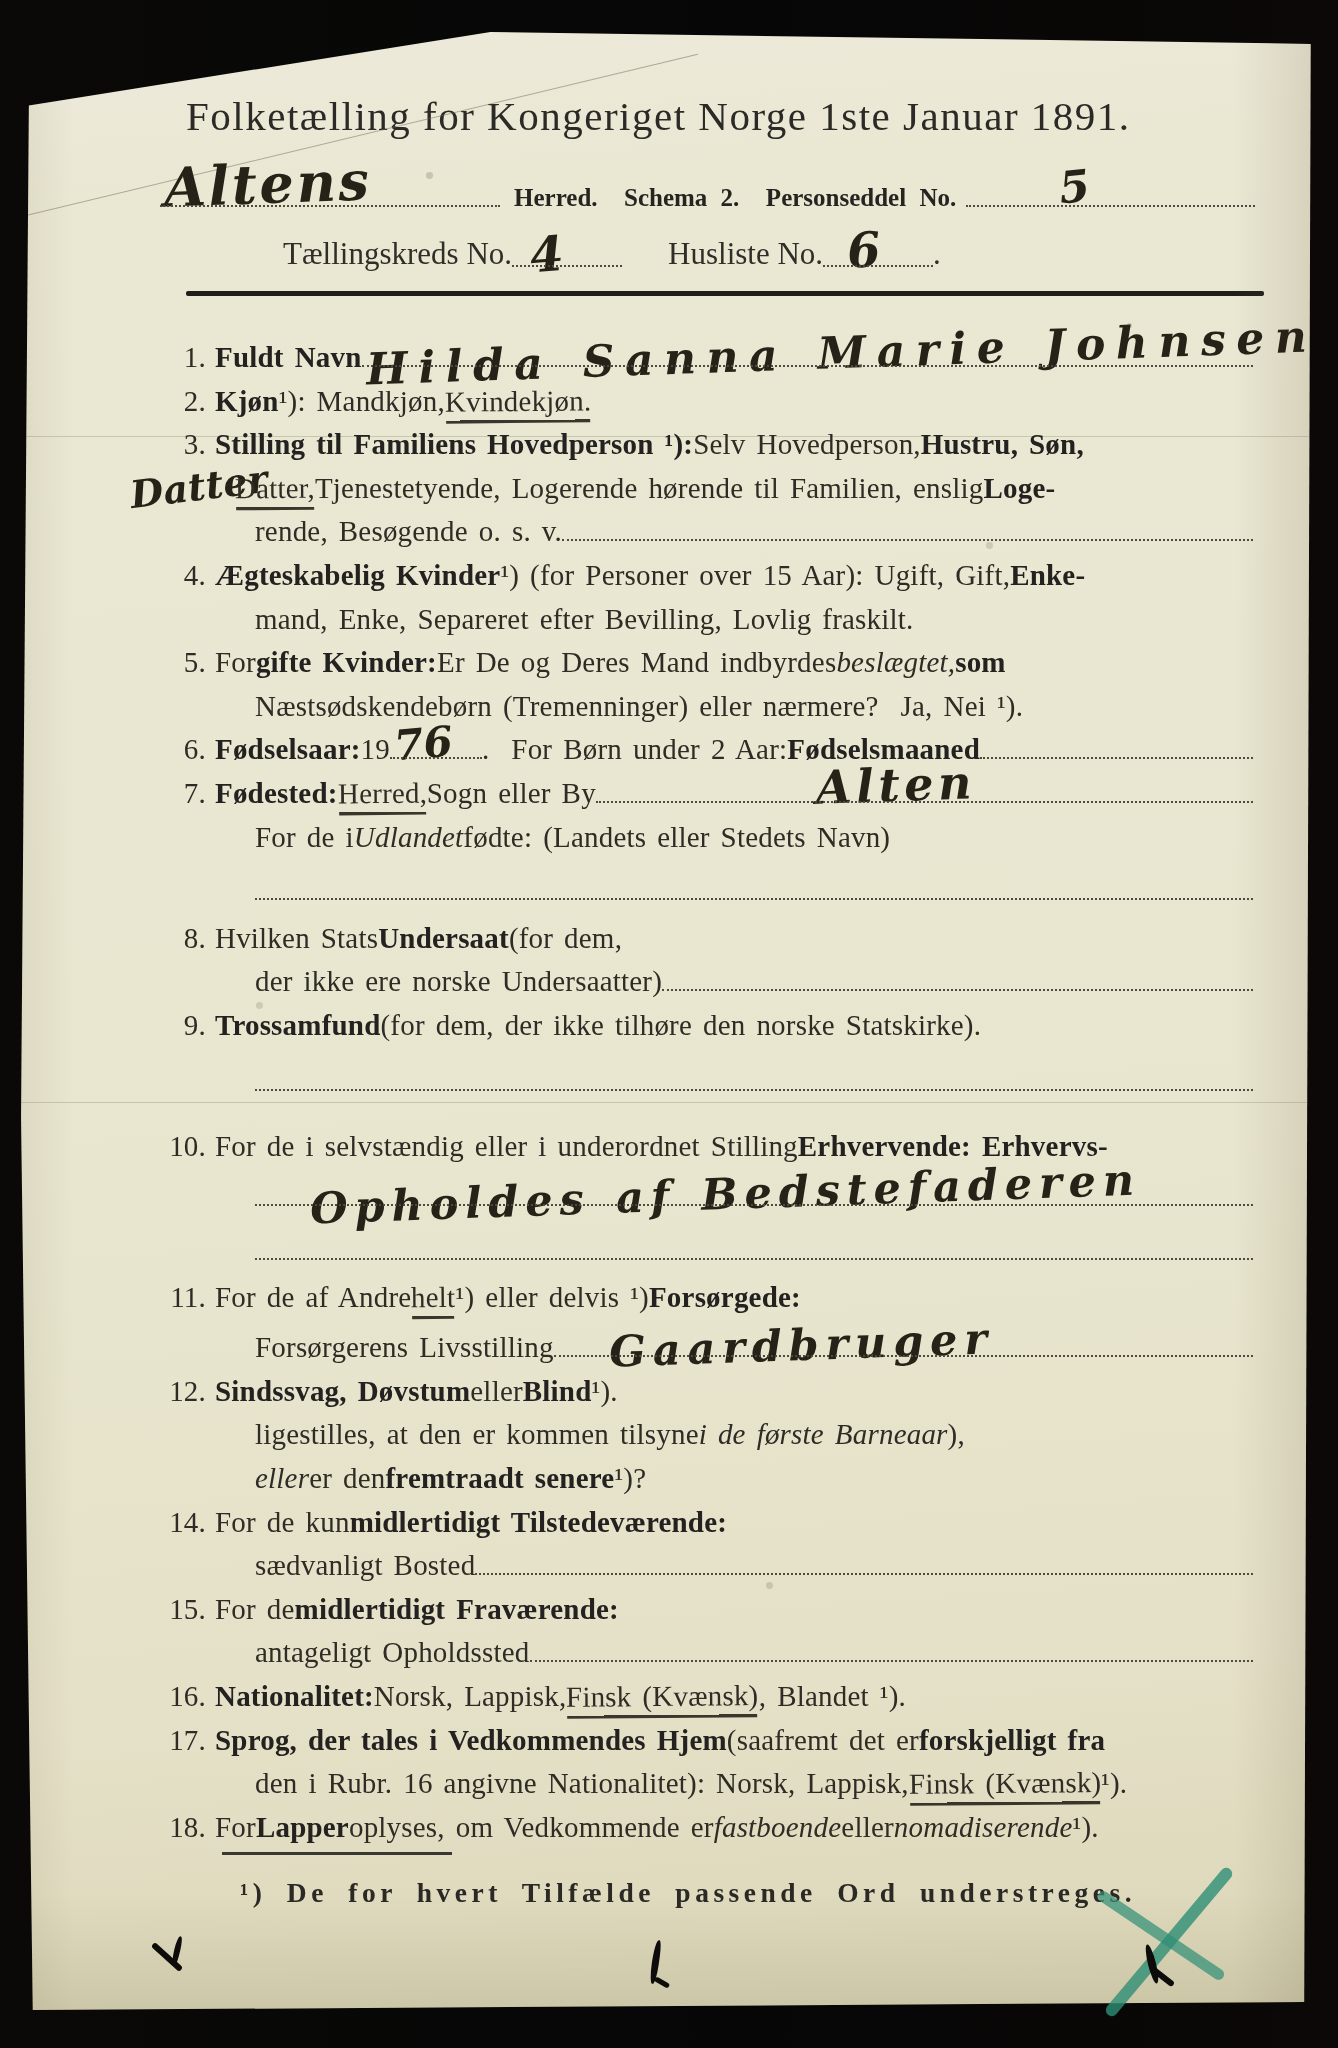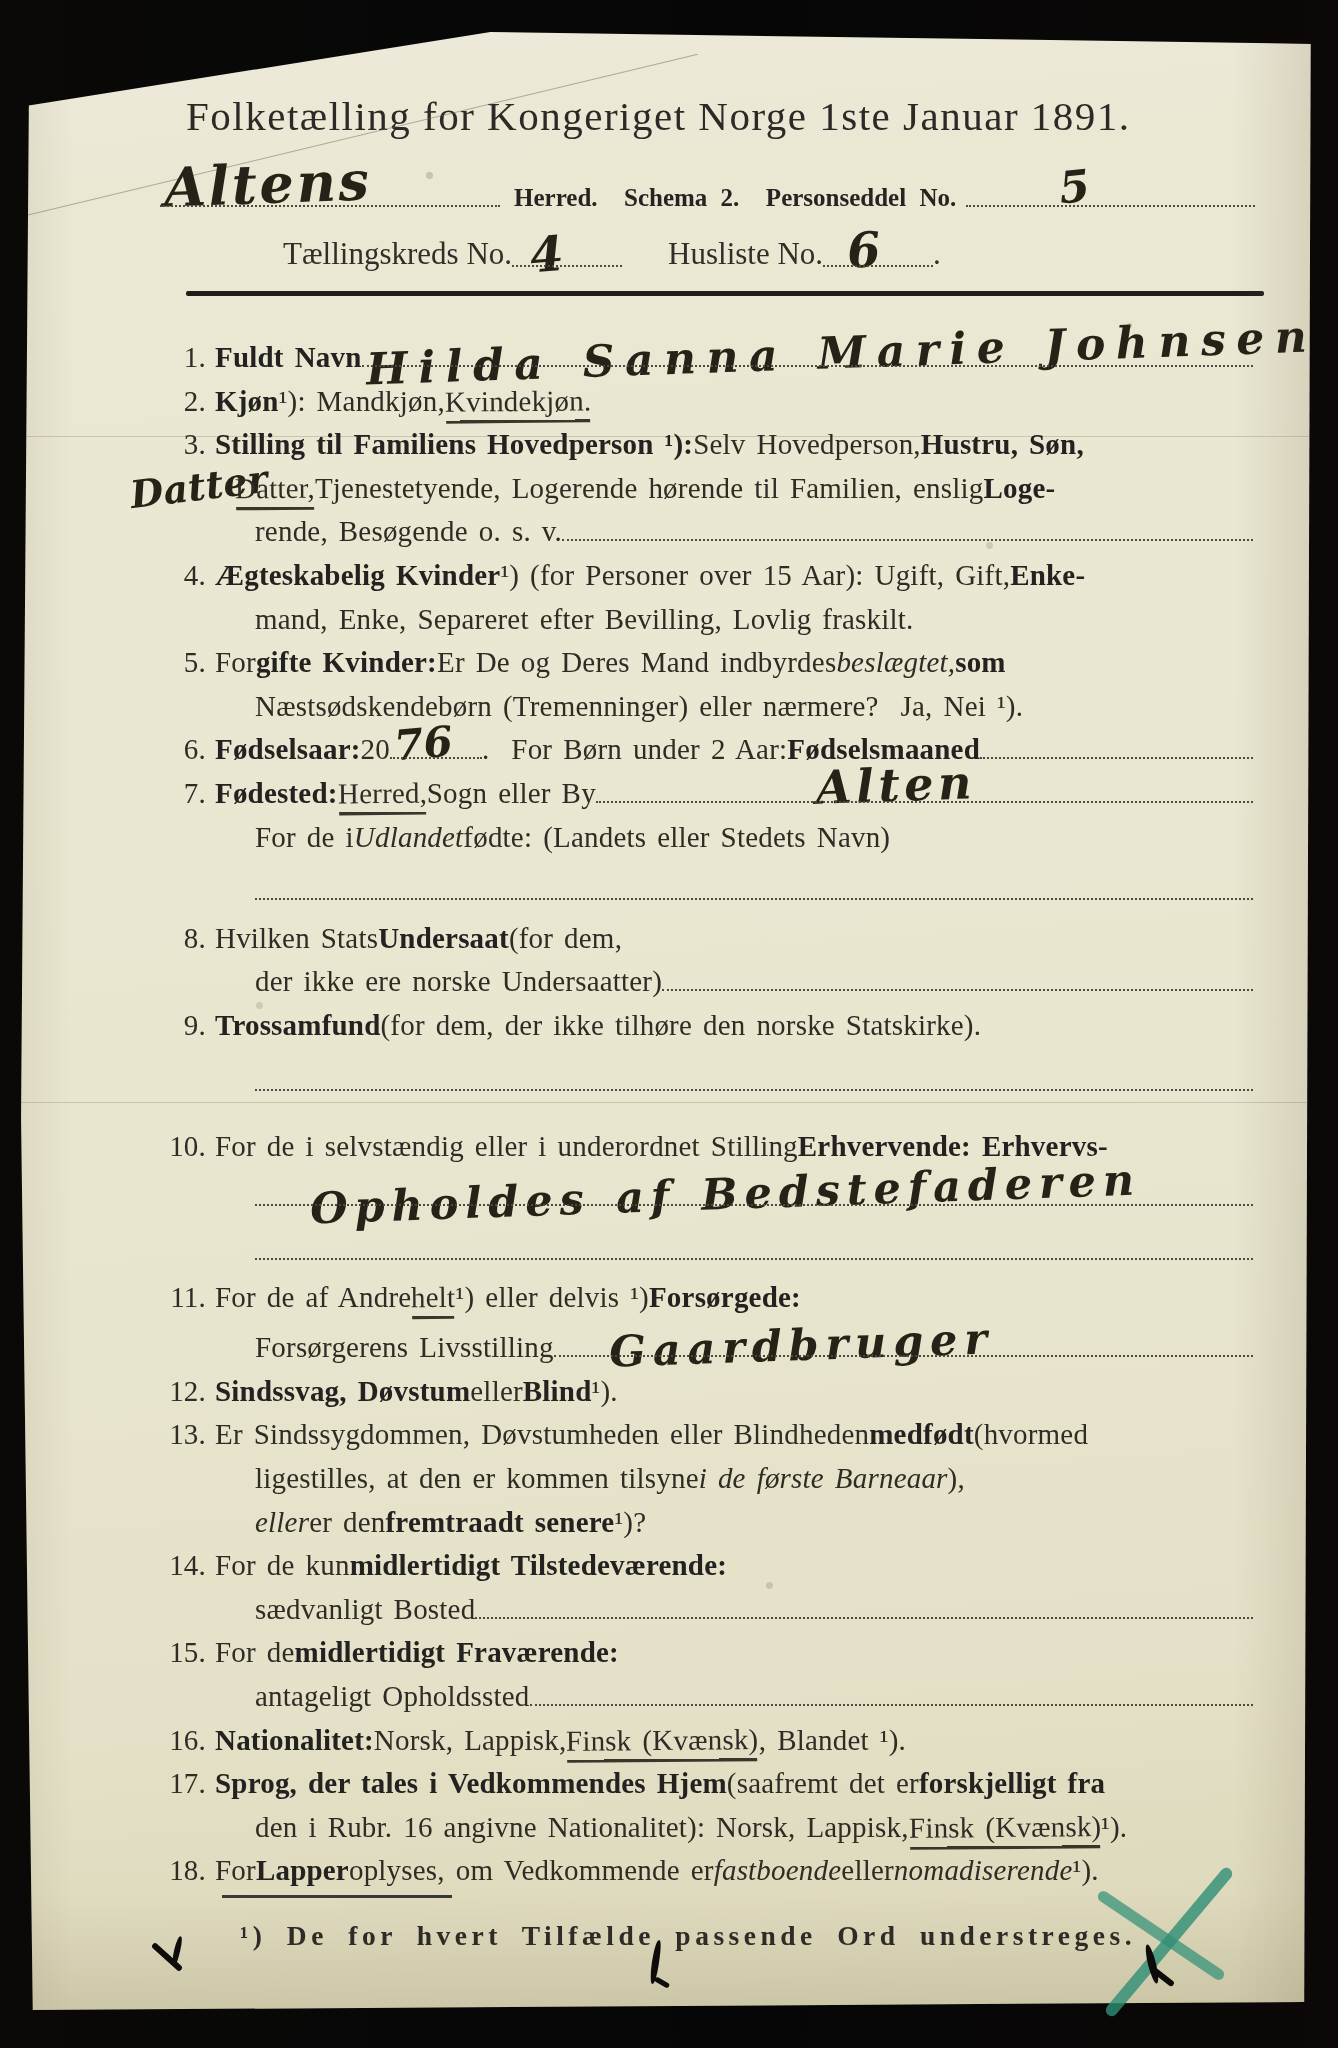--- a/index.html
+++ b/index.html
@@ -174,21 +174,21 @@
         <span class="i ">beslægtet,</span>
         <span class=""> </span>
         <span class="b ">som</span>
       </div>
       <div class="row ind2">
         <span class="">Næstsødskendebørn (Tremenninger) eller nærmere?&nbsp; Ja, Nei ¹).</span>
       </div>
       <div class="row ind0">
         <span class="num">6.</span>
         <span class="b ">Fødselsaar:</span>
-        <span class=""> 20</span>
+        <span class=""> 19</span>
         <span class="fill fw" style="width: 92px;">
           <span class="hw hw-year">76</span>
         </span>
         <span class="">.&nbsp; For Børn under 2 Aar: </span>
         <span class="b ">Fødselsmaaned</span>
         <span class="fill"></span>
       </div>
       <div class="row ind0">
         <span class="num">7.</span>
         <span class="b ">Fødested:</span>
@@ -250,26 +250,20 @@
         <span class="fill">
           <span class="hw hw-xl">Gaardbruger</span>
         </span>
       </div>
       <div class="row ind0">
         <span class="num">12.</span>
         <span class="b ">Sindssvag, Døvstum</span>
         <span class=""> eller </span>
         <span class="b ">Blind</span>
         <span class=""> ¹).</span>
-      </div>
-      <div class="row ind0">
-        <span class="num">13.</span>
-        <span class="">Er Sindssygdommen, Døvstumheden eller Blindheden </span>
-        <span class="b ">medfødt</span>
-        <span class=""> (hvormed</span>
       </div>
       <div class="row ind2">
         <span class="">ligestilles, at den er kommen tilsyne </span>
         <span class="i ">i de første Barneaar</span>
         <span class="">),</span>
       </div>
       <div class="row ind2">
         <span class="i ">eller</span>
         <span class=""> er den </span>
         <span class="b ">fremtraadt senere</span>

